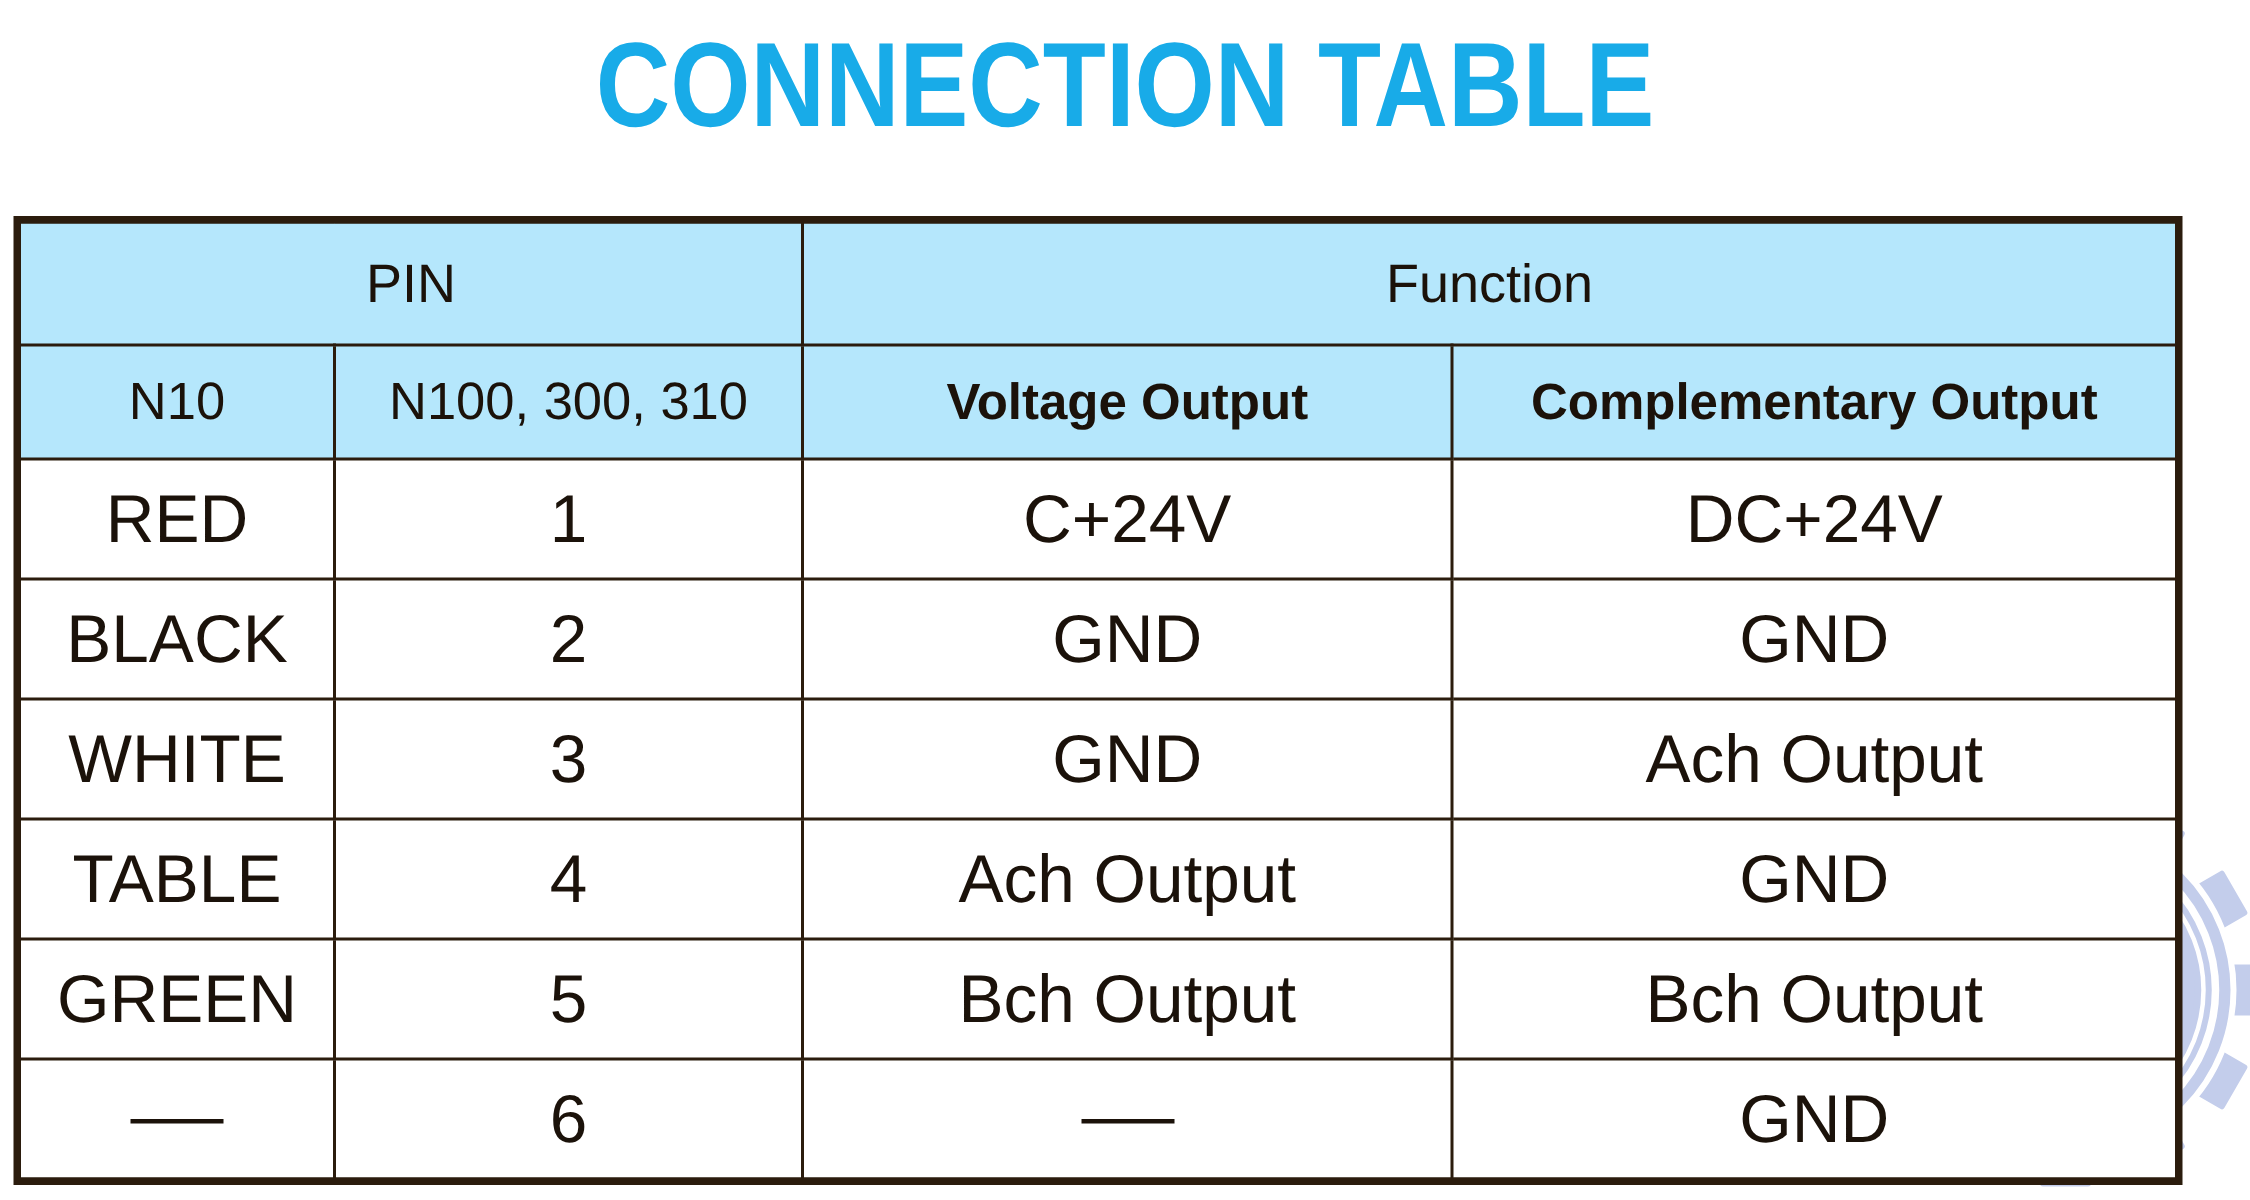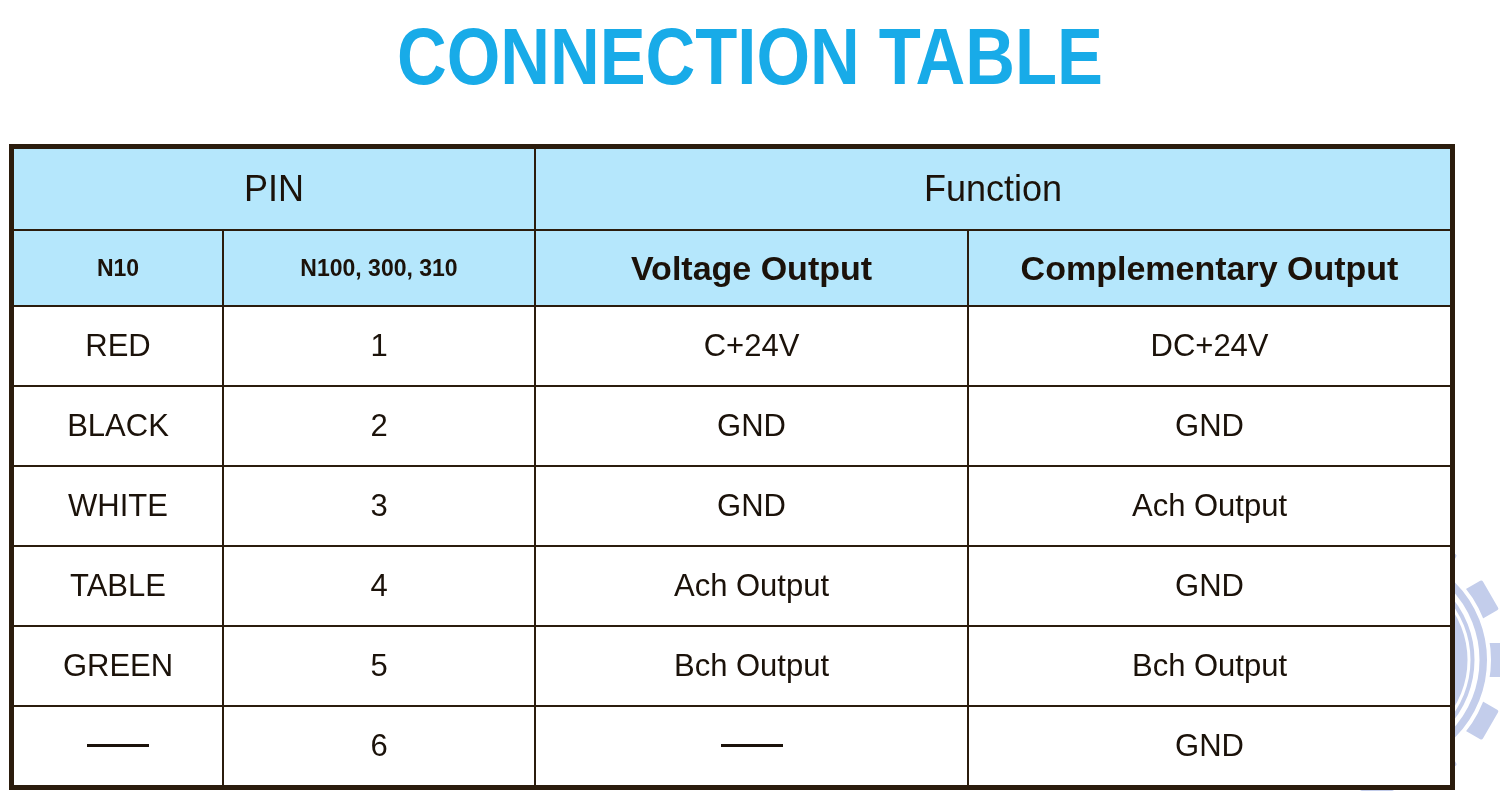--- a/index.html
+++ b/index.html
@@ -85,28 +85,28 @@
     color: #12ACEA;
     font-size: 36px;
     font-weight: 400;
   }
   td.hd-cyan.sub {
     font-size: 34px;
     font-weight: bold;
   }
   td.hd-black {
     color: #1b120a;
-    font-size: 23px;
-    font-weight: 700;
+    font-size: 35px;
+    font-weight: 400;
     font-family: "Liberation Sans Narrow", "Liberation Sans", sans-serif;
   }
 
   td.body-cell {
     background: #ffffff;
-    font-size: 31px;
+    font-size: 45px;
     font-weight: 400;
   }
   td.body-cell.narrowfont {
     font-family: Liberation Sans, sans-serif;
   }
 
   
   tr.hrow1 td { height: 80px; }
   tr.hrow2 td { height: 74px; }
   tr.brow td  { height: 78px; }

